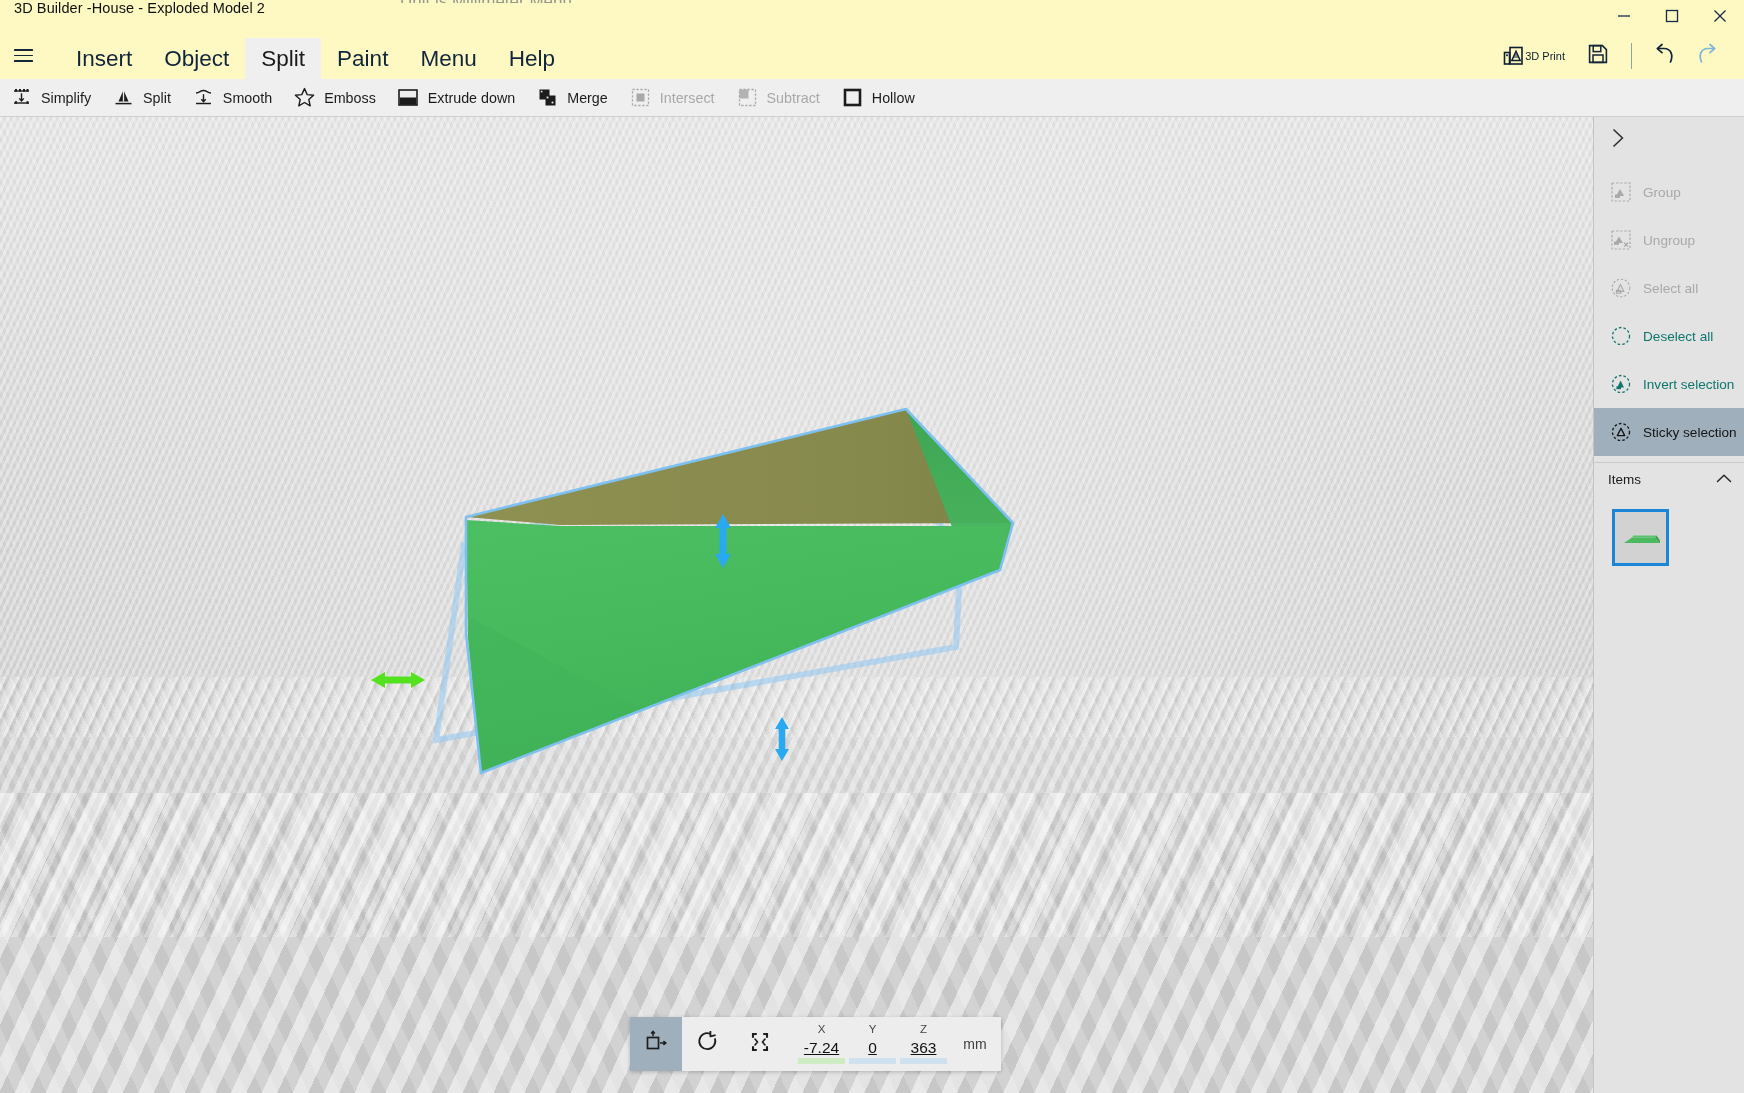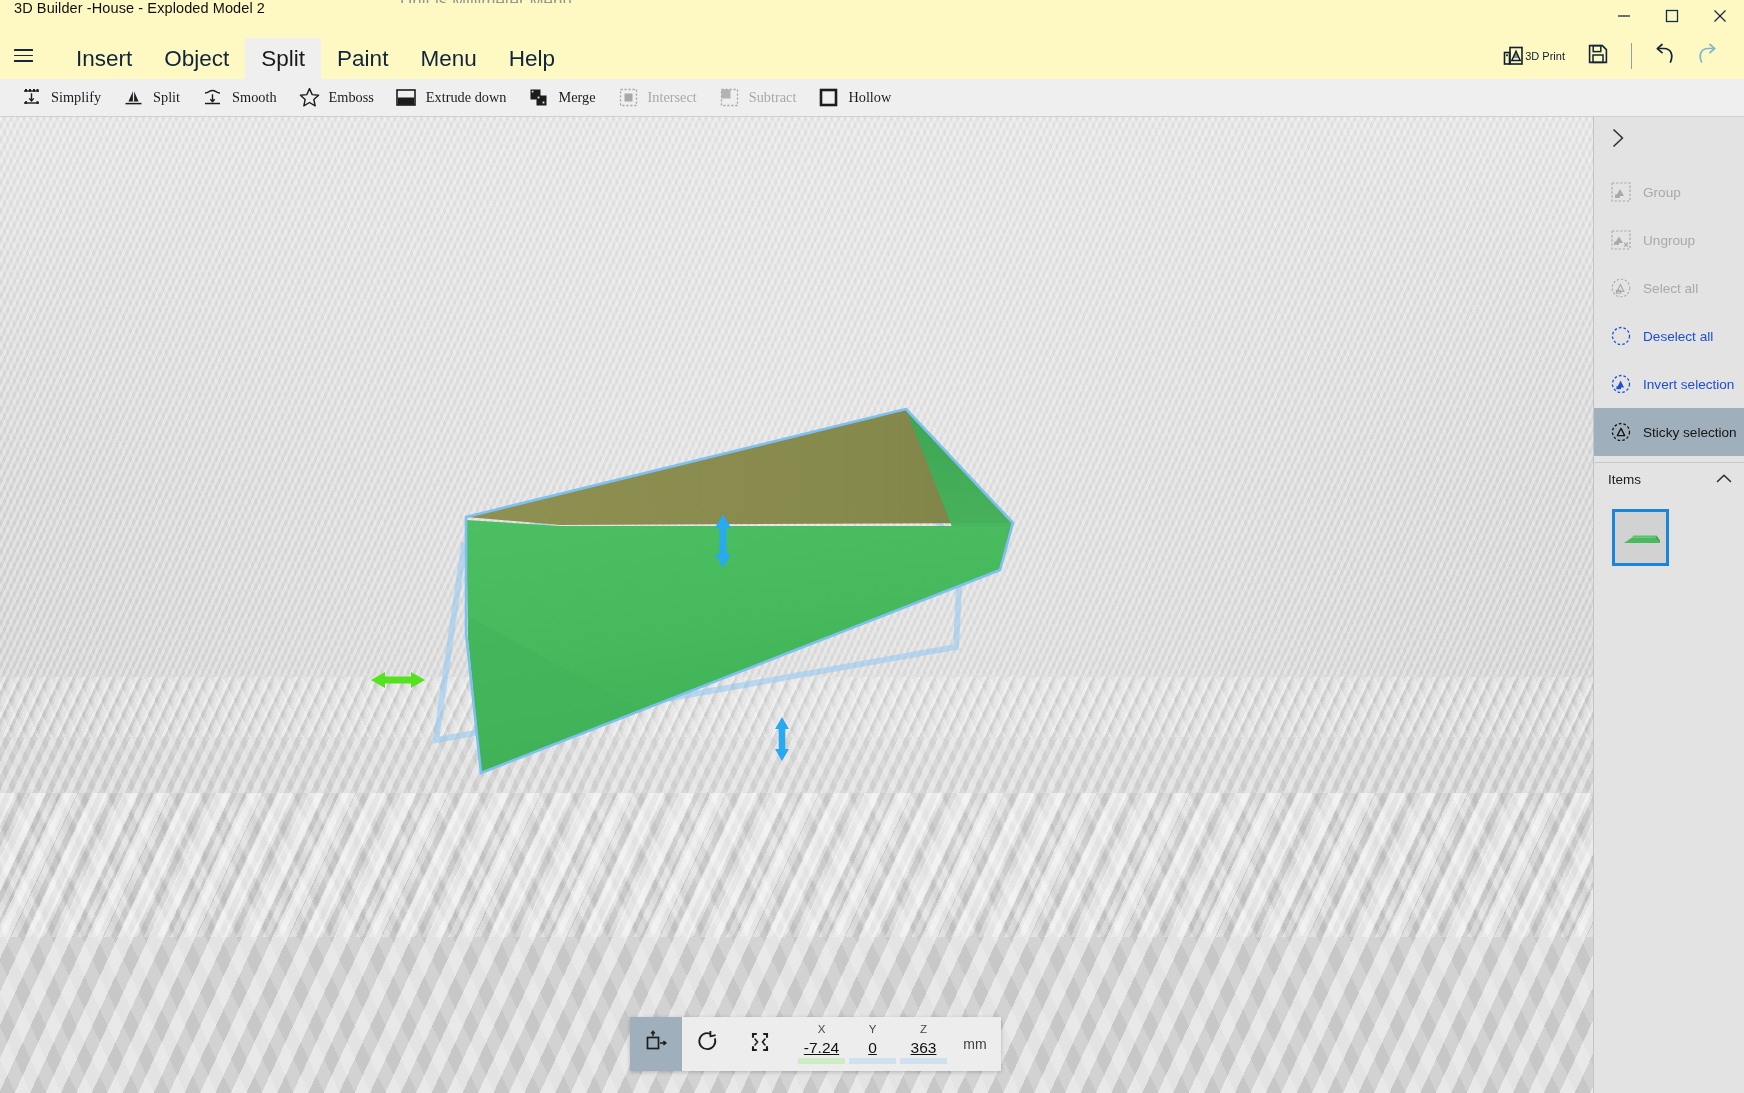--- a/index.html
+++ b/index.html
@@ -108,22 +108,21 @@
   }
   .mr-icon-btn.dim { color: #7fb4d6; }
 
   
   .ribbon {
     height: 38px;
     background: #efefef;
     border-bottom: 1px solid #cfcfcf;
     display: flex; align-items: center;
     flex: 0 0 38px;
-    padding-left: 10px;
-    font-family: Liberation Serif, serif;
+    padding-left: 0;
   }
   .rb-item {
     display: flex; align-items: center; gap: 9px;
     padding: 0 11px; height: 38px;
     font-size: 14.3px; color: #1c1c1c;
     white-space: nowrap;
   }
   .rb-item.disabled { color: #a8a8a8; }
   .rb-ico { width: 21px; height: 21px; display: flex; align-items: center; justify-content: center; }
 
@@ -180,21 +179,21 @@
   }
   .collapse-row {
     height: 46px; display: flex; align-items: center;
     padding-left: 17px;
   }
   .chev-right { color: #333; display: block; }
   .panel-list { padding-top: 5px; }
   .panel-item {
     display: flex; align-items: center; gap: 11px;
     height: 48px; padding-left: 16px;
-    font-size: 13.6px; color: #1d4ed8;
+    font-size: 13.6px; color: #0f766e;
     white-space: nowrap;
   }
   .panel-item.disabled { color: #a9a9a9; }
   .panel-item.active { background: #9fb0bc; color: #141414; }
   .pi-ico { width: 22px; height: 22px; display: flex; align-items: center; justify-content: center; flex: 0 0 22px; }
 
   .items-header {
     margin-top: 6px;
     height: 33px;
     border-top: 1px solid #c9c9c9;

